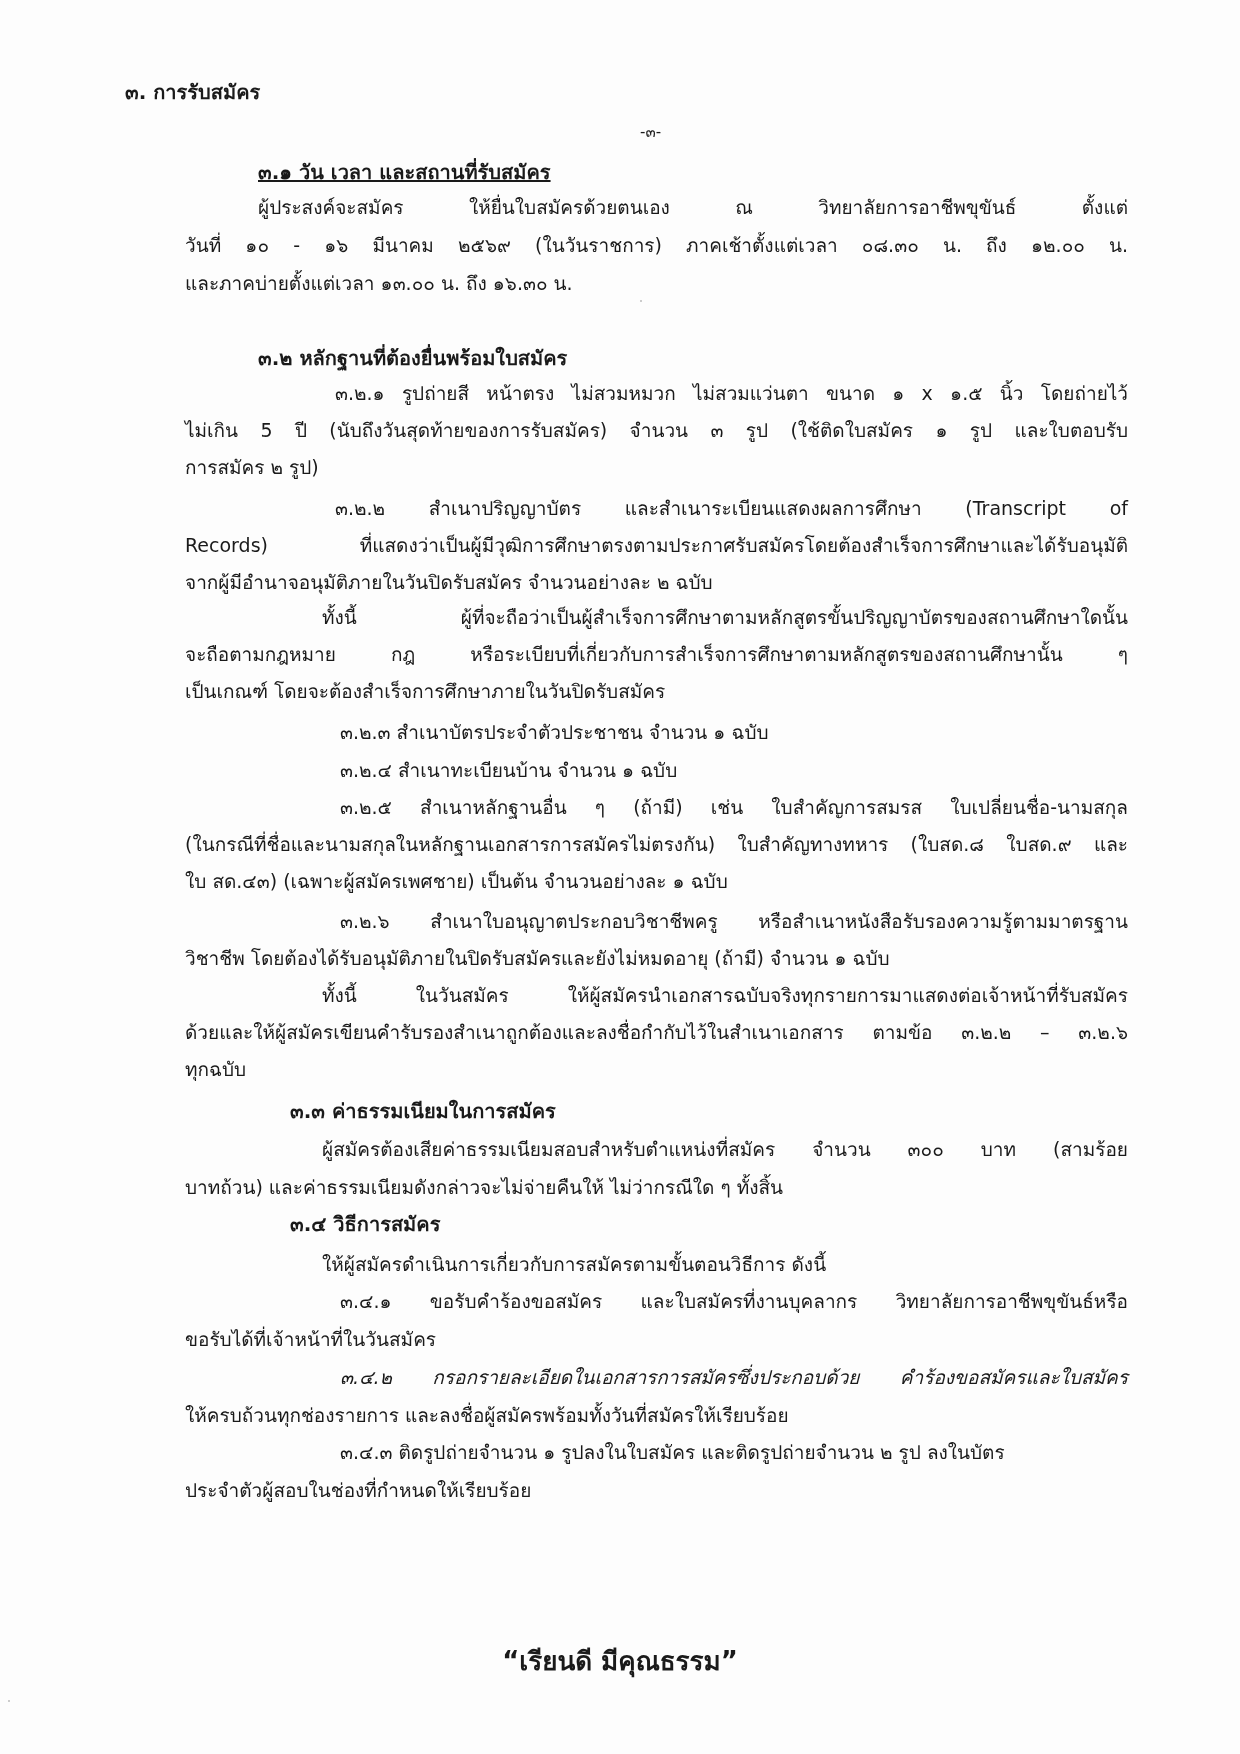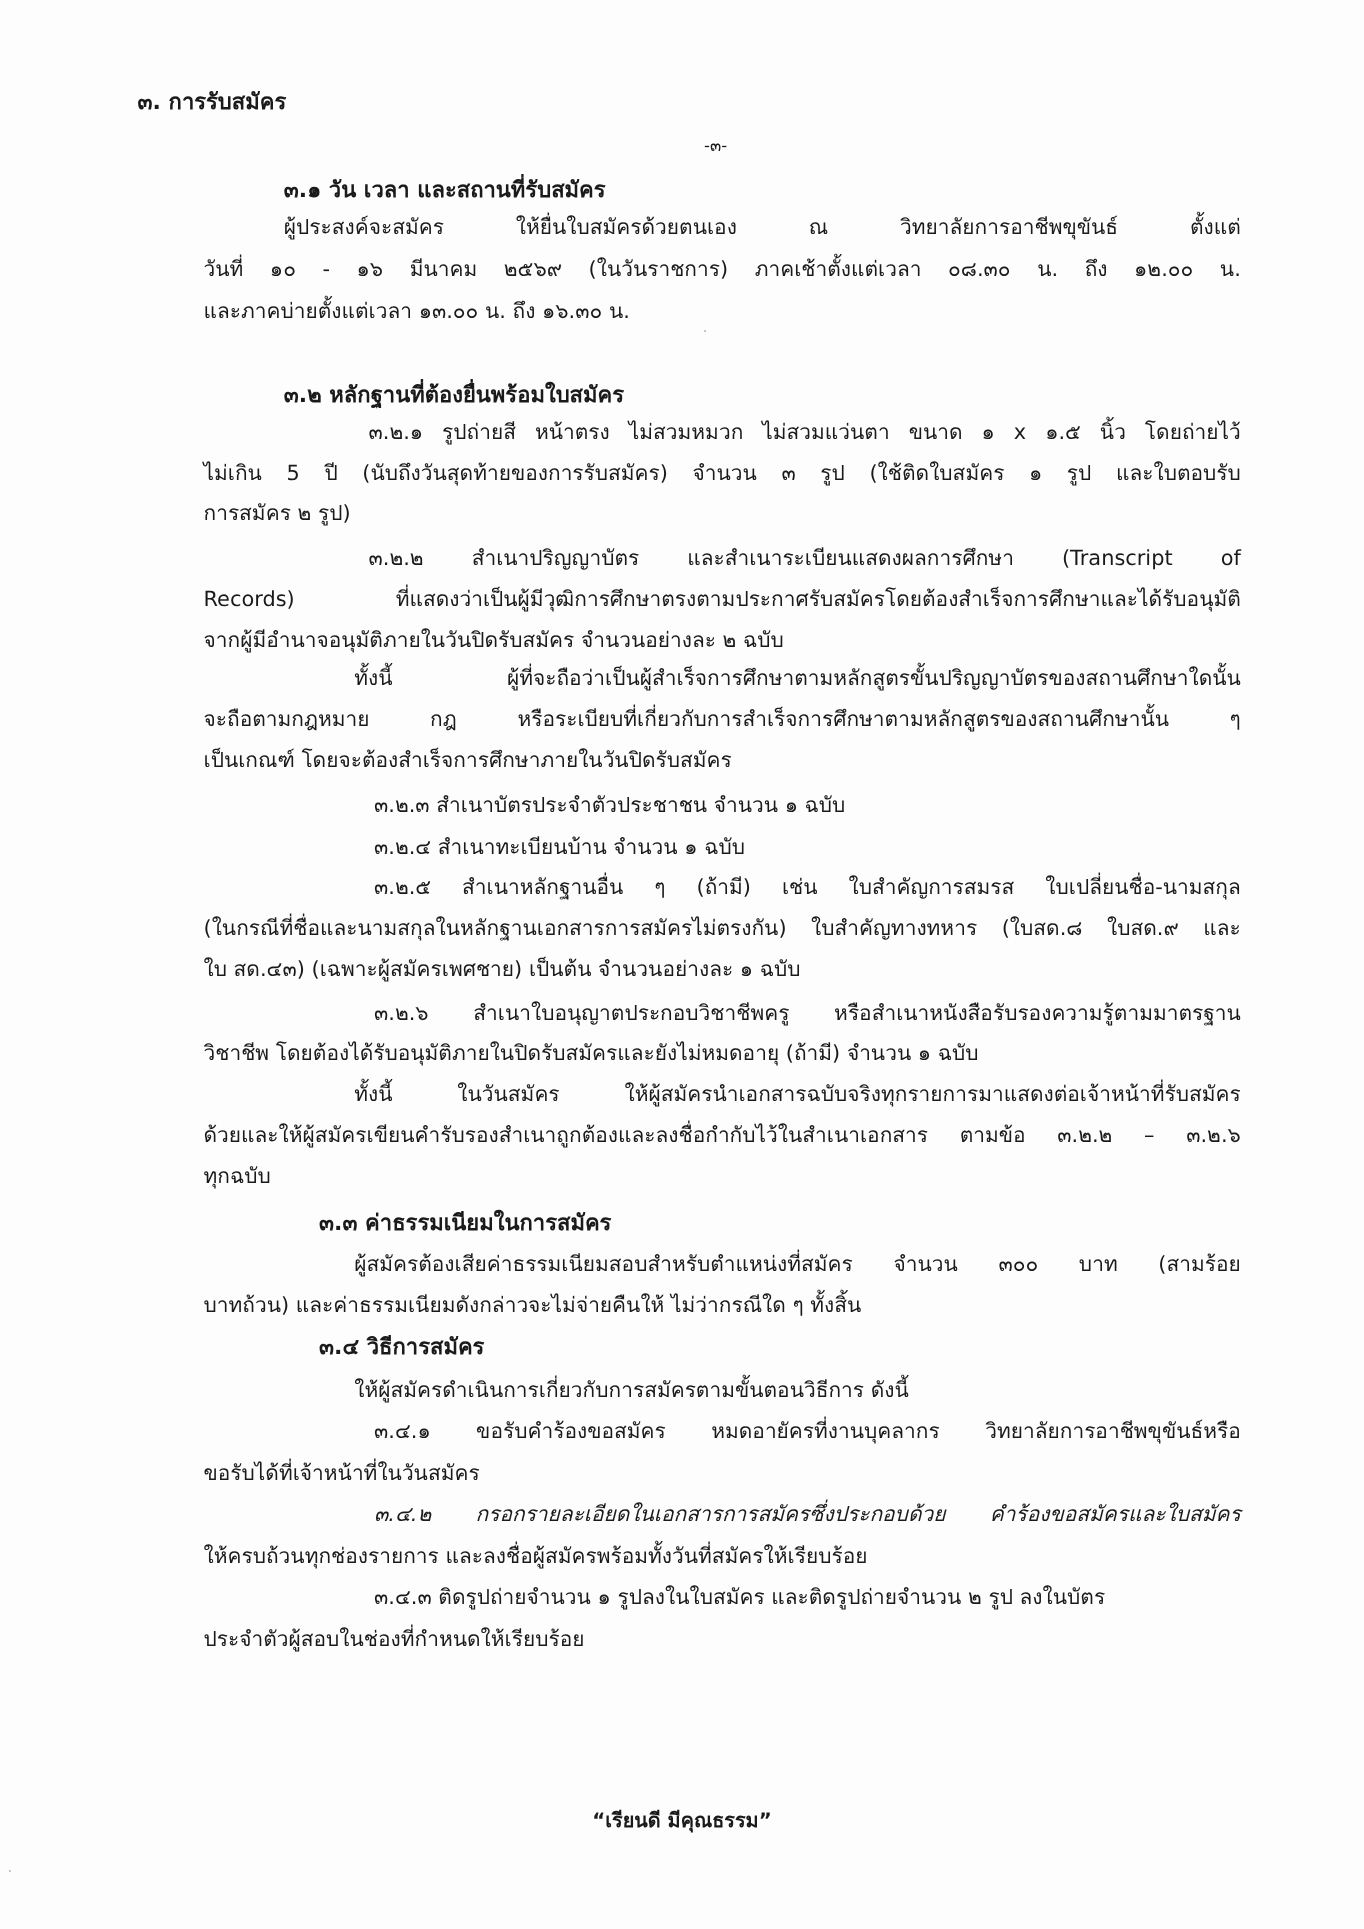--- a/index.html
+++ b/index.html
@@ -4,32 +4,32 @@
 <style>
   html, body { margin: 0; padding: 0; background: #ffffff; }
   body { width: 1240px; height: 1754px; position: relative; overflow: hidden;
          font-family: "DejaVu Sans", sans-serif; color: #1a1a1a; }
   .page { position: absolute; left: 0; top: 0; width: 1240px; height: 1754px; background: #fdfdfd; }
   .line { position: absolute; font-size: 19px; line-height: 30px; white-space: nowrap; }
   .bold { font-weight: bold; font-size: 20px; }
   .just { text-align: justify; text-align-last: justify; }
   .pageno { position: absolute; left: 640px; top: 120px; font-size: 15px; }
   .motto { position: absolute; left: 0; width: 1240px; top: 1640px; text-align: center;
-           font-size: 18px; font-weight: bold; }
+           font-size: 26px; font-weight: bold; }
   .speck { position: absolute; width: 2px; height: 2px; background: #bbb; border-radius: 1px; }
 </style>
 </head>
 <body>
 
 <div class="page">
 
   <div class="line bold" style="left:125px; top:77px;">๓. การรับสมัคร</div>
   <div class="pageno">-๓-</div>
 
-  <div class="line bold" style="left:258px; top:157px;">๓.๑ วัน เวลา และสถานที่รับสมัคร</div>
+  <div class="line bold" style="left:258px; top:157px;text-decoration:underline;">๓.๑ วัน เวลา และสถานที่รับสมัคร</div>
   <div class="line just" style="left:258px; width:870px; top:192px;">ผู้ประสงค์จะสมัคร ให้ยื่นใบสมัครด้วยตนเอง ณ วิทยาลัยการอาชีพขุขันธ์ ตั้งแต่</div>
   <div class="line just" style="left:185px; width:943px; top:230px;">วันที่ ๑๐ - ๑๖ มีนาคม ๒๕๖๙ (ในวันราชการ) ภาคเช้าตั้งแต่เวลา ๐๘.๓๐ น. ถึง ๑๒.๐๐ น.</div>
   <div class="line" style="left:185px; top:268px;">และภาคบ่ายตั้งแต่เวลา ๑๓.๐๐ น. ถึง ๑๖.๓๐ น.</div>
 
   <div class="line bold" style="left:258px; top:343px;">๓.๒ หลักฐานที่ต้องยื่นพร้อมใบสมัคร</div>
   <div class="line just" style="left:335px; width:793px; top:378px;">๓.๒.๑ รูปถ่ายสี หน้าตรง ไม่สวมหมวก ไม่สวมแว่นตา ขนาด ๑ x ๑.๕ นิ้ว โดยถ่ายไว้</div>
   <div class="line just" style="left:185px; width:943px; top:415px;">ไม่เกิน 5 ปี (นับถึงวันสุดท้ายของการรับสมัคร) จำนวน ๓ รูป (ใช้ติดใบสมัคร ๑ รูป และใบตอบรับ</div>
   <div class="line" style="left:185px; top:452px;">การสมัคร ๒ รูป)</div>
 
   <div class="line just" style="left:335px; width:793px; top:493px;">๓.๒.๒ สำเนาปริญญาบัตร และสำเนาระเบียนแสดงผลการศึกษา (Transcript of</div>
@@ -51,21 +51,21 @@
   <div class="line just" style="left:322px; width:806px; top:980px;">ทั้งนี้ ในวันสมัคร ให้ผู้สมัครนำเอกสารฉบับจริงทุกรายการมาแสดงต่อเจ้าหน้าที่รับสมัคร</div>
   <div class="line just" style="left:185px; width:943px; top:1017px;">ด้วยและให้ผู้สมัครเขียนคำรับรองสำเนาถูกต้องและลงชื่อกำกับไว้ในสำเนาเอกสาร ตามข้อ ๓.๒.๒ – ๓.๒.๖</div>
   <div class="line" style="left:185px; top:1054px;">ทุกฉบับ</div>
 
   <div class="line bold" style="left:290px; top:1096px;">๓.๓ ค่าธรรมเนียมในการสมัคร</div>
   <div class="line just" style="left:322px; width:806px; top:1134px;">ผู้สมัครต้องเสียค่าธรรมเนียมสอบสำหรับตำแหน่งที่สมัคร จำนวน ๓๐๐ บาท (สามร้อย</div>
   <div class="line" style="left:185px; top:1172px;">บาทถ้วน) และค่าธรรมเนียมดังกล่าวจะไม่จ่ายคืนให้ ไม่ว่ากรณีใด ๆ ทั้งสิ้น</div>
 
   <div class="line bold" style="left:290px; top:1209px;">๓.๔ วิธีการสมัคร</div>
   <div class="line" style="left:322px; top:1249px;">ให้ผู้สมัครดำเนินการเกี่ยวกับการสมัครตามขั้นตอนวิธีการ ดังนี้</div>
-  <div class="line just" style="left:340px; width:788px; top:1286px;">๓.๔.๑ ขอรับคำร้องขอสมัคร หมดอายัครที่งานบุคลากร วิทยาลัยการอาชีพขุขันธ์หรือ</div>
+  <div class="line just" style="left:340px; width:788px; top:1286px;">๓.๔.๑ ขอรับคำร้องขอสมัคร และใบสมัครที่งานบุคลากร วิทยาลัยการอาชีพขุขันธ์หรือ</div>
   <div class="line" style="left:185px; top:1324px;">ขอรับได้ที่เจ้าหน้าที่ในวันสมัคร</div>
   <div class="line just" style="left:340px; width:788px; top:1362px;font-style:italic;">๓.๔.๒ กรอกรายละเอียดในเอกสารการสมัครซึ่งประกอบด้วย คำร้องขอสมัครและใบสมัคร</div>
   <div class="line" style="left:185px; top:1400px;">ให้ครบถ้วนทุกช่องรายการ และลงชื่อผู้สมัครพร้อมทั้งวันที่สมัครให้เรียบร้อย</div>
   <div class="line" style="left:340px; top:1437px;">๓.๔.๓ ติดรูปถ่ายจำนวน ๑ รูปลงในใบสมัคร และติดรูปถ่ายจำนวน ๒ รูป ลงในบัตร</div>
   <div class="line" style="left:185px; top:1475px;">ประจำตัวผู้สอบในช่องที่กำหนดให้เรียบร้อย</div>
 
   <div class="motto">“เรียนดี มีคุณธรรม”</div>
 
   <div class="speck" style="left:640px; top:300px;"></div>
   <div class="speck" style="left:8px; top:1700px;"></div>

